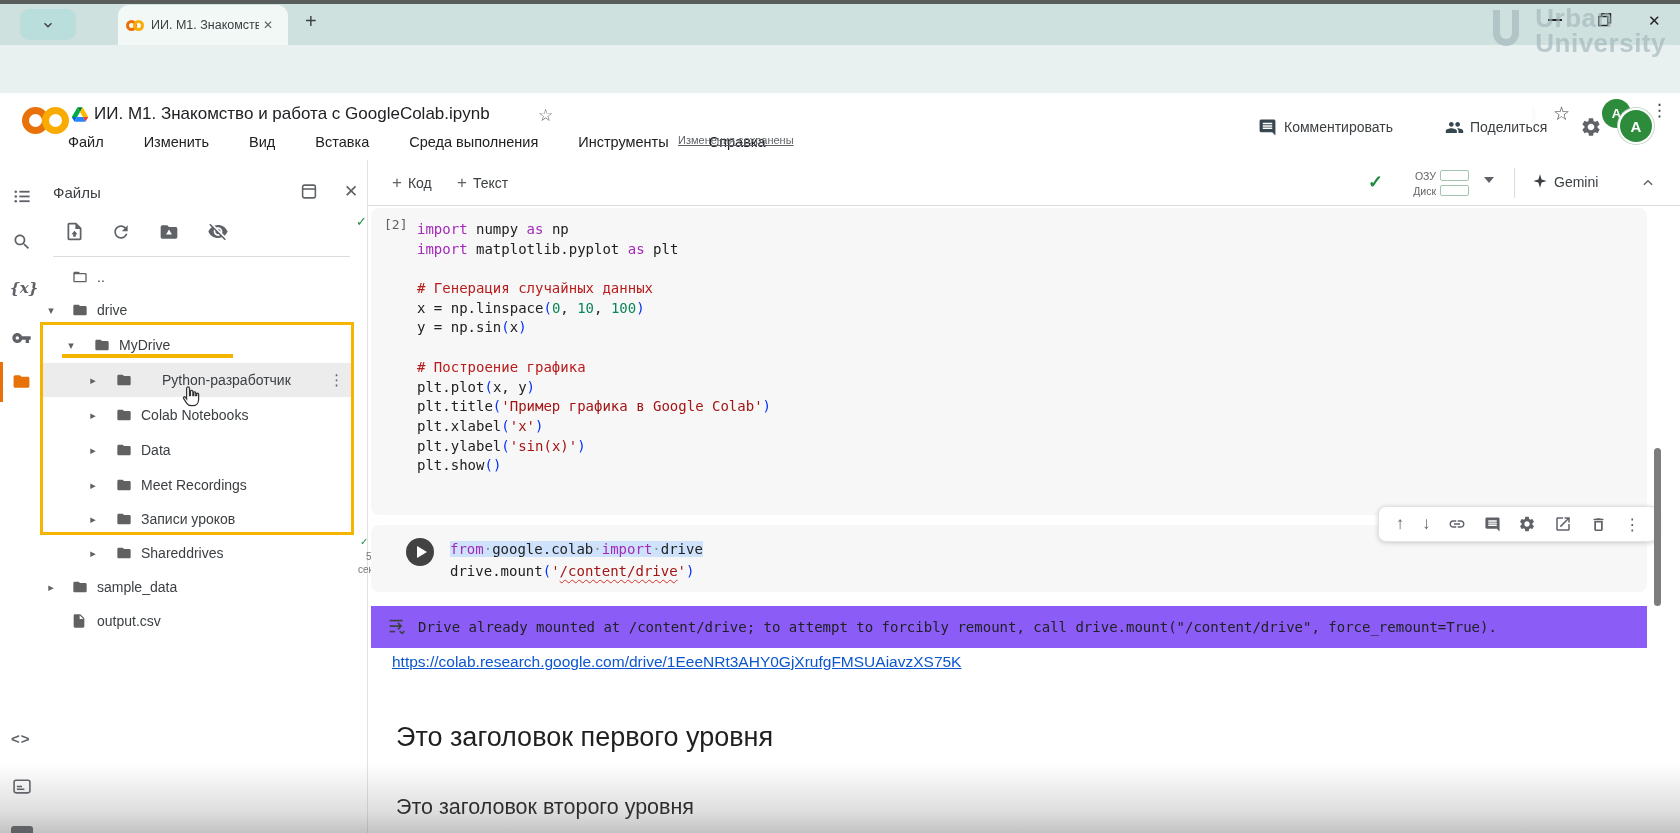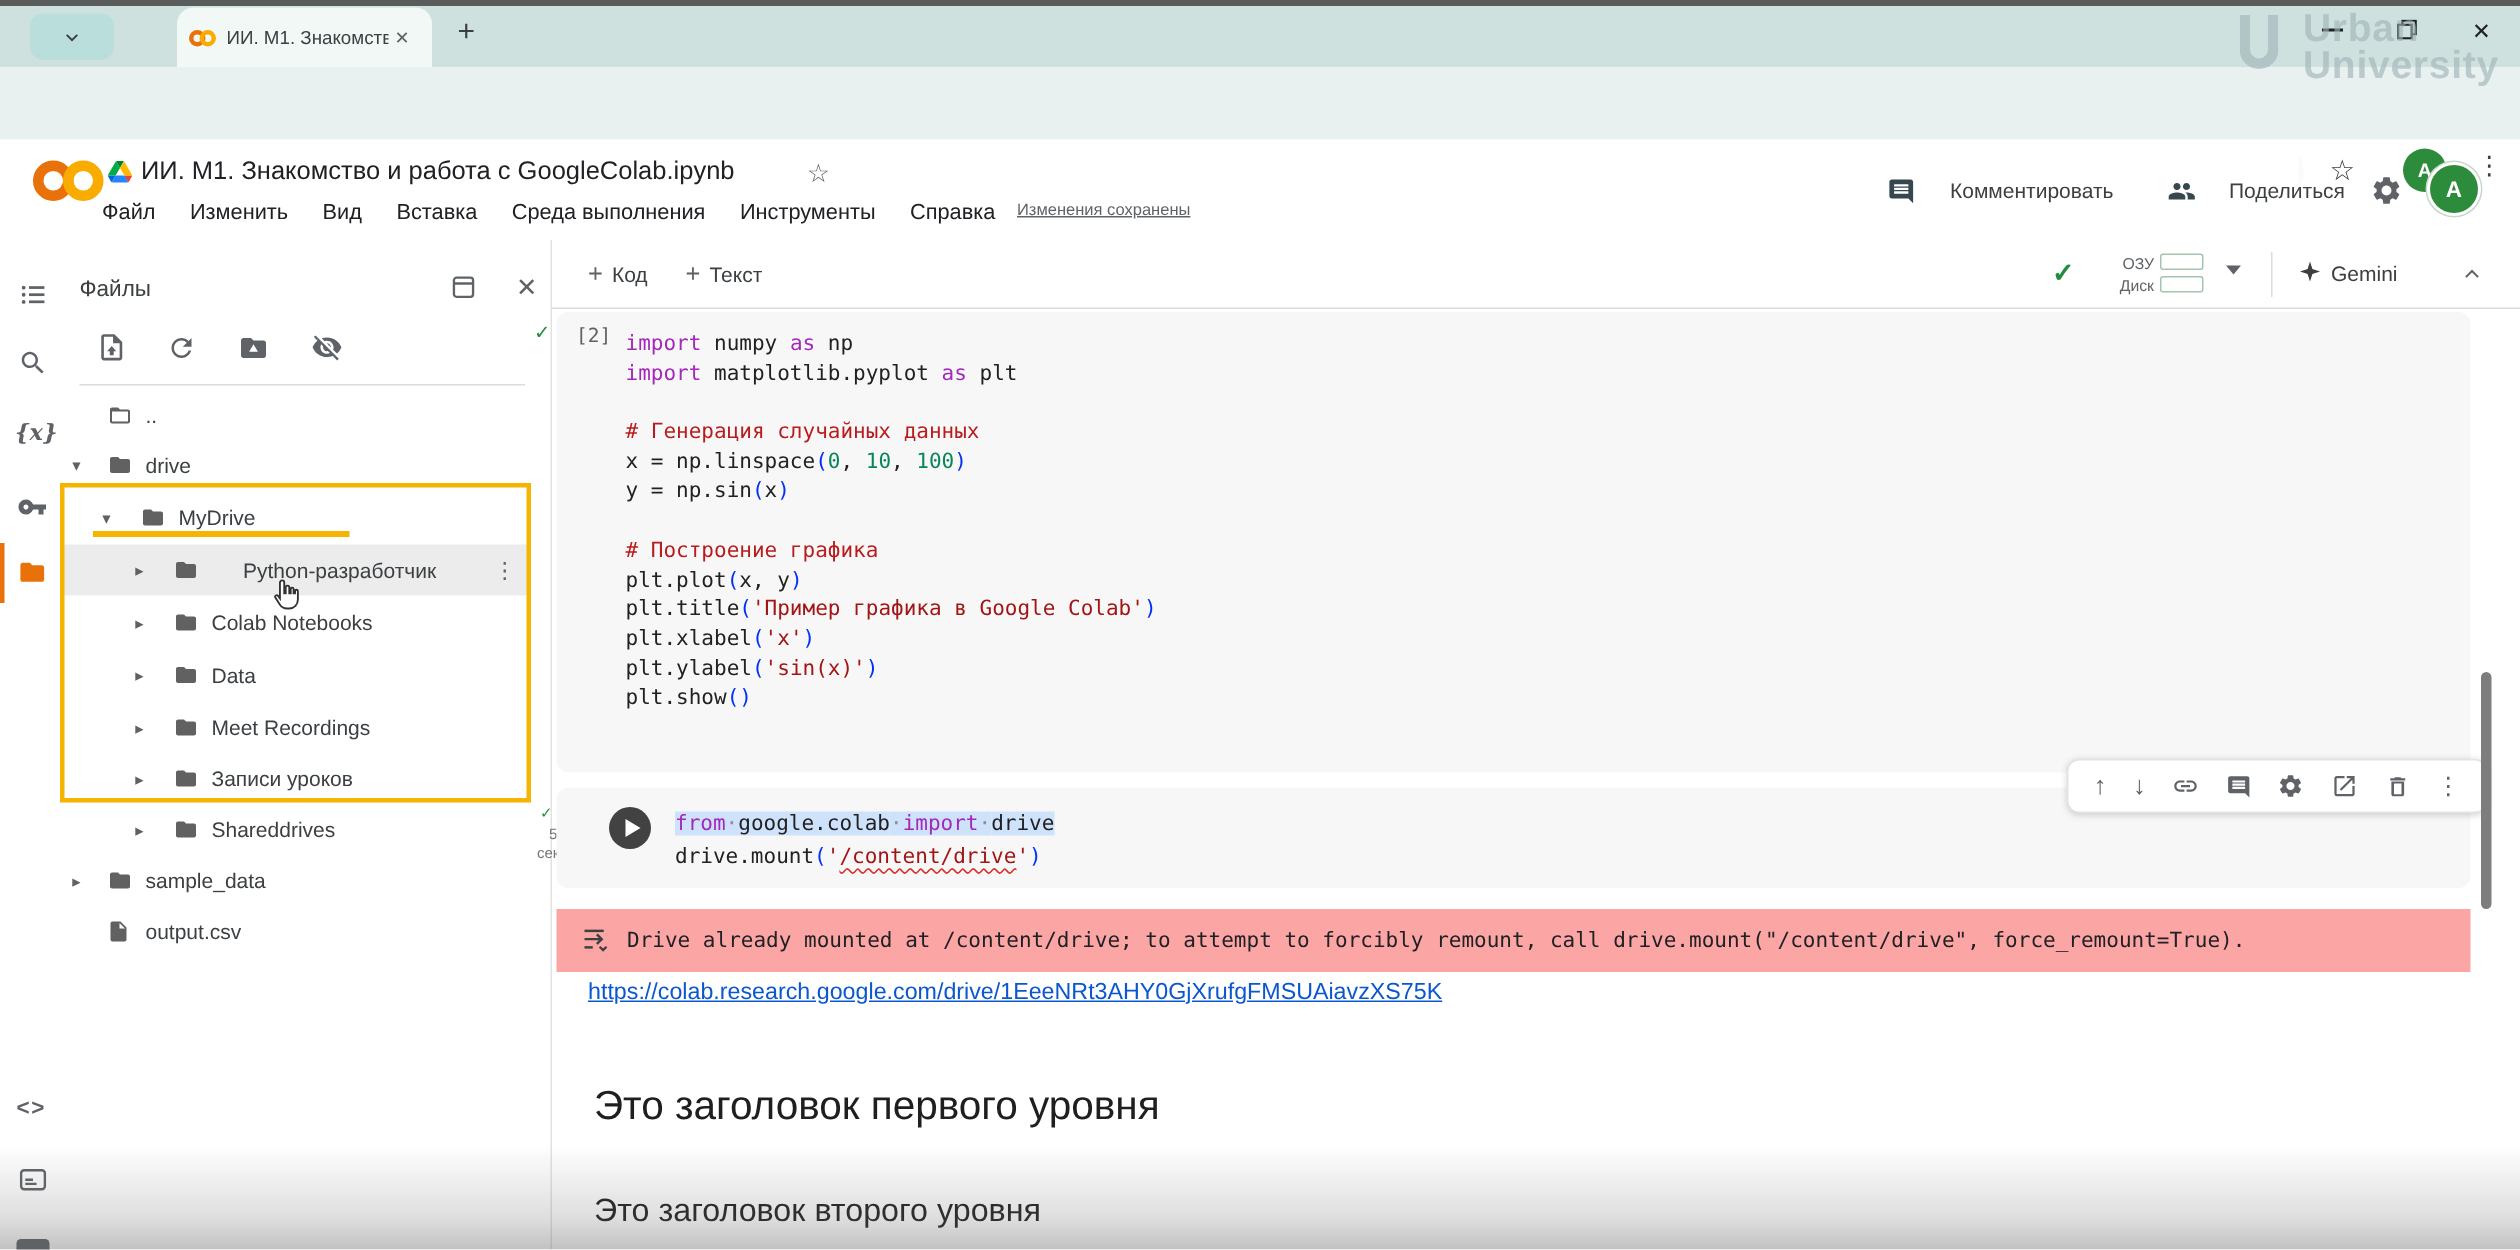--- a/index.html
+++ b/index.html
@@ -35,23 +35,23 @@
   #url-text{font-size:14px;color:#202124;margin-left:12px;white-space:nowrap;}
   .avatar{border-radius:50%;background:#2d8c3c;color:#fff;display:flex;align-items:center;justify-content:center;font-weight:bold;}
 
   
   #colab-header{left:0;top:93px;width:1532px;height:67px;background:#fff;}
   .ring{box-sizing:border-box;border-radius:50%;width:27px;height:27px;border:7px solid #F9AB00;display:inline-block;}
   .ring.l{border-color:#E8710A;margin-right:-7px;}
   #nb-title{font-size:17px;color:#202124;white-space:nowrap;}
   #title-star{font-size:17px;color:#5f6368;}
   .menu-item{font-size:14.5px;color:#202124;cursor:pointer;}
-  #menu-row{display:flex;gap:23px;}
+  #menu-row{display:flex;gap:40px;}
   #save-status{font-size:11px;color:#5f6368;text-decoration:underline;cursor:pointer;}
-  .hdr-label{font-size:14px;color:#3c4043;cursor:pointer;margin-left:16px;}
+  .hdr-label{font-size:14px;color:#3c4043;cursor:pointer;}
 
   
   #main-border{left:0;top:160px;width:1680px;height:0;border-top:1px solid #e8eaed;}
   #left-rail{left:0;top:160px;width:45px;height:673px;background:#fff;}
   .rail-ic{color:#5f6368;cursor:pointer;}
   #rail-active-bar{left:0;top:362px;width:3px;height:40px;background:#E8710A;}
   #files-panel{left:45px;top:160px;width:323px;height:673px;background:#fff;border-right:1px solid #e0e3e1;box-sizing:border-box;}
   #files-title{font-size:15px;color:#3c4043;}
   .tree-row{position:absolute;left:40px;width:314px;height:34px;display:flex;align-items:center;cursor:pointer;}
   .tree-row.hov{background:#ececec;}
@@ -88,21 +88,21 @@
   #run-btn{width:28px;height:28px;border-radius:50%;background:#424242;display:flex;align-items:center;justify-content:center;cursor:pointer;}
   #run-tri{width:0;height:0;border-left:10px solid #fff;border-top:6px solid transparent;border-bottom:6px solid transparent;margin-left:3px;}
   .runtime{font-size:10px;color:#757575;text-align:center;}
 
   #cell-toolbar{left:1378px;top:506px;width:280px;height:36px;background:#fff;border:1px solid #e3e3e3;
                 border-radius:8px;box-shadow:0 1px 5px rgba(0,0,0,.18);display:flex;align-items:center;
                 justify-content:space-around;padding:0 8px;box-sizing:border-box;z-index:6;}
   .ct-ic{color:#5f6368;cursor:pointer;display:flex;align-items:center;}
   .ct-arrow{font-size:17px;color:#5f6368;}
 
-  #output-row{left:371px;top:606px;width:1276px;height:42px;background:#fca5a5;display:flex;align-items:center;}
+  #output-row{left:371px;top:606px;width:1276px;height:42px;background:#8b5cf6;display:flex;align-items:center;}
   #output-text{font-family:"DejaVu Sans Mono","Liberation Mono",monospace;font-size:14px;color:#202124;white-space:nowrap;}
   #md-link{font-size:15.5px;color:#0b57d0;text-decoration:underline;font-family:"Liberation Sans",sans-serif;}
   #md-h1{font-size:27px;color:#1f1f1f;font-weight:400;}
   #md-h2{font-size:21.5px;color:#1f1f1f;font-weight:400;}
 
   #nb-scrollbar{left:1654px;top:448px;width:7px;height:158px;background:#7d7d7d;border-radius:4px;z-index:7;}
   #bottom-fade{left:0;top:763px;width:1680px;height:70px;z-index:20;pointer-events:none;
                background:linear-gradient(180deg,rgba(110,110,110,0) 0%,rgba(105,105,105,.22) 70%,rgba(95,95,95,.38) 100%);}
 </style>
 </head>

